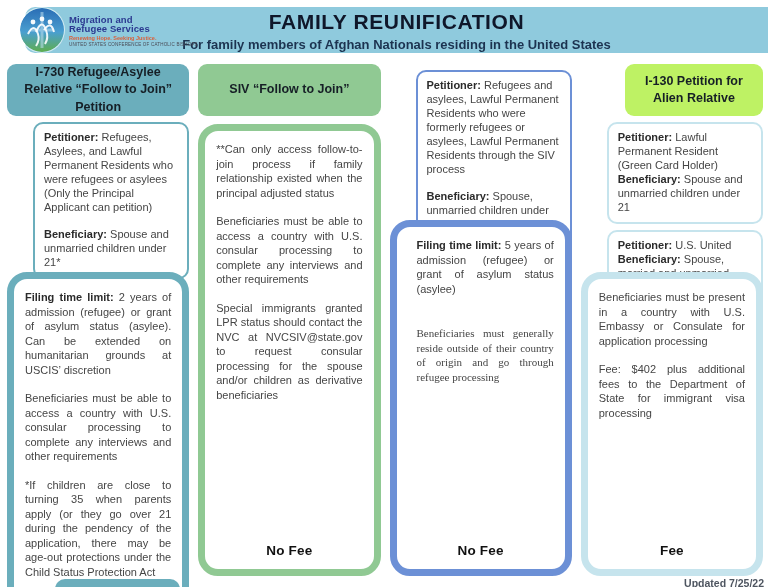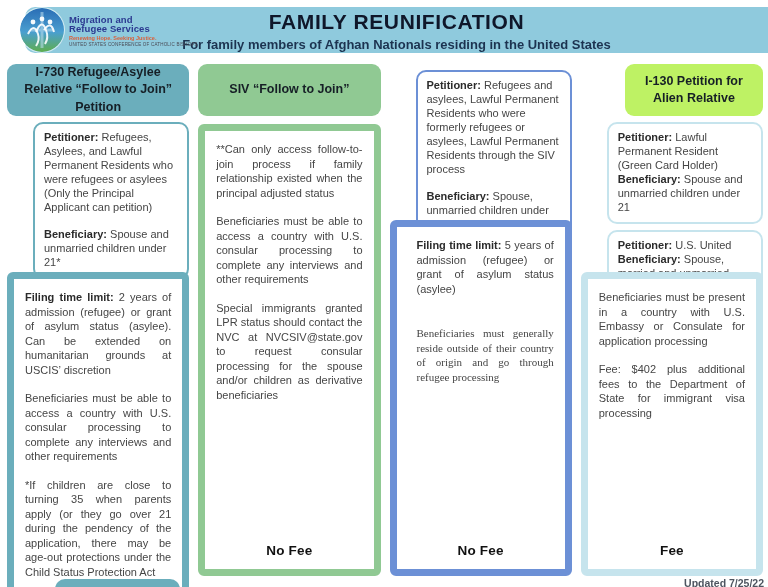--- a/index.html
+++ b/index.html
@@ -37,21 +37,21 @@
   .info-area{height:142px;margin-top:6px;display:flex;flex-direction:column;gap:6px;margin-left:26px;}
   .info-box{
     background:#fff;border:2px solid #999;border-radius:10px;
     padding:7px 9px;font-size:11px;line-height:1.27;color:#454545;
   }
   .info-box p{margin:0;}
   .info-box p.gap{margin-top:13px;}
   .info-box b{color:#2b2b2b;}
   .details-box{
     position:relative;flex:1 1 auto;background:#fff;
-    border:7px solid #999;border-radius:6px;
+    border:7px solid #999;border-radius:20px;
     padding:11px 11px 34px 11px;box-sizing:border-box;
     font-size:11px;line-height:1.32;color:#454545;margin-top:8px;
   }
   .details-box p{margin:0;text-align:justify;}
   .details-box p.gap{margin-top:14px;}
   .details-box p.gap2{margin-top:30px;font-family:Liberation Serif, serif;}
   .details-box b{color:#2b2b2b;}
   .fee{
     position:absolute;left:0;right:0;bottom:9px;text-align:center;
     font-weight:bold;font-size:13.5px;color:#111;letter-spacing:.2px;

